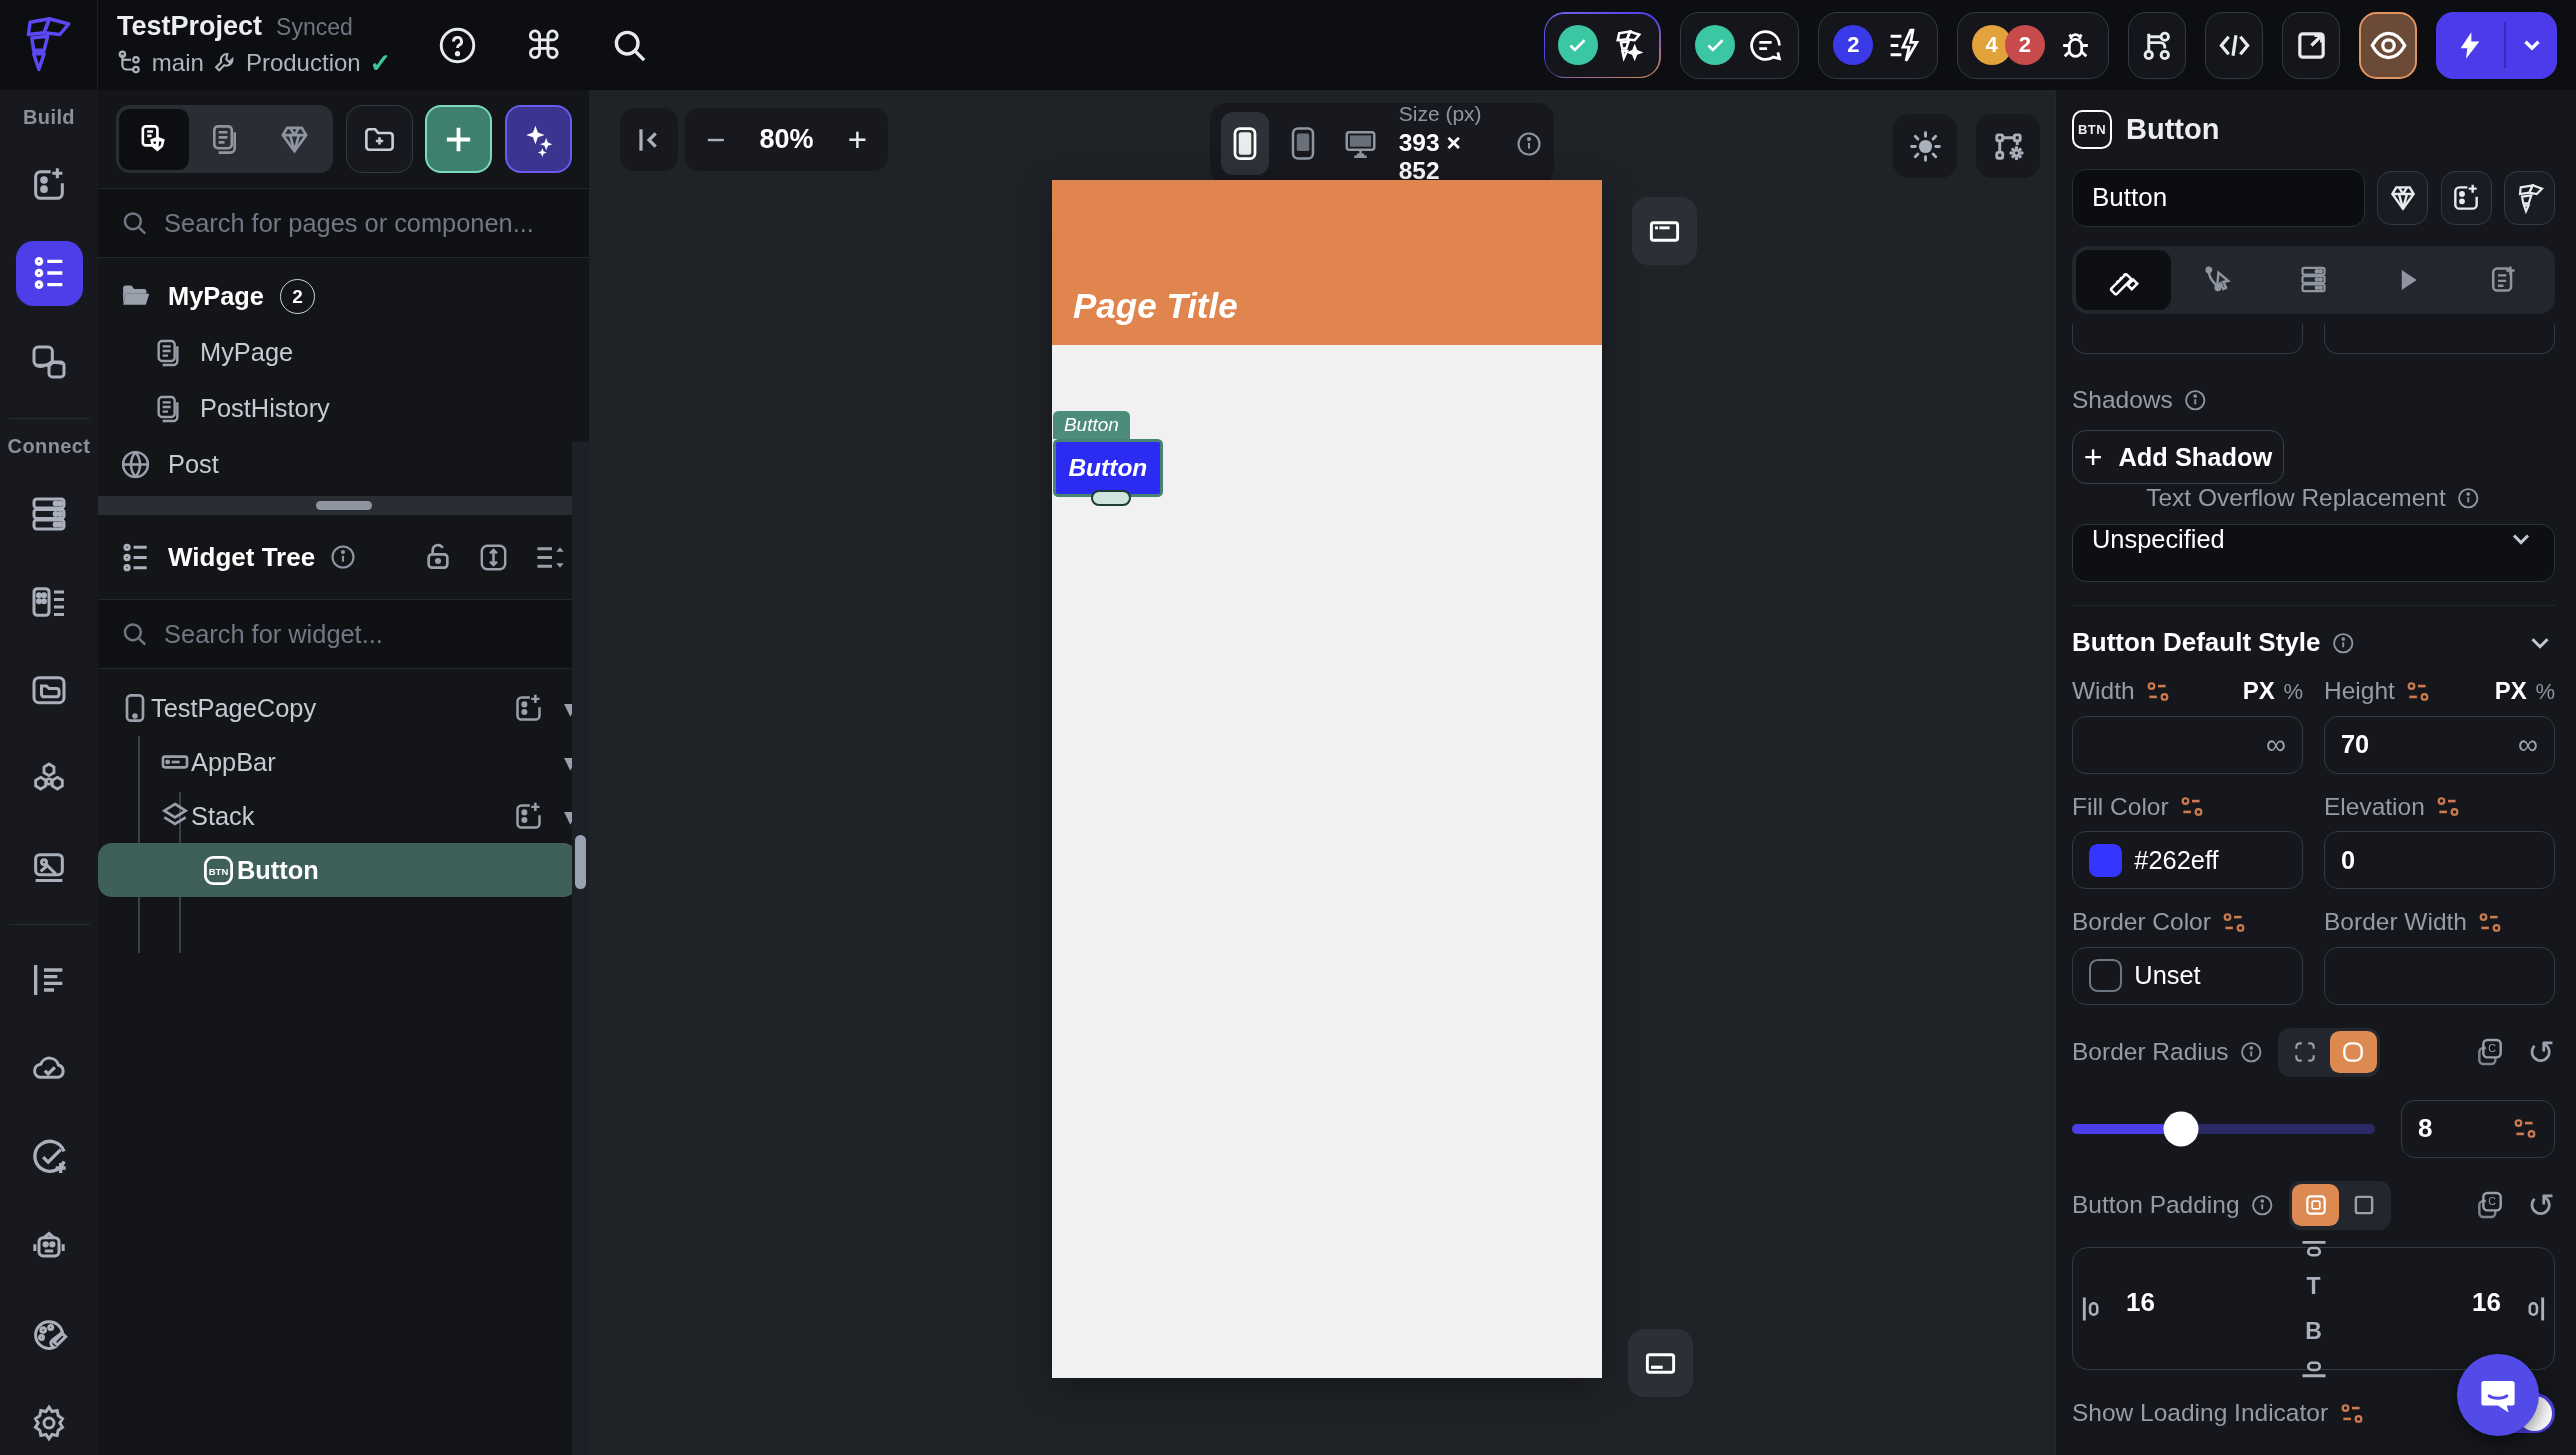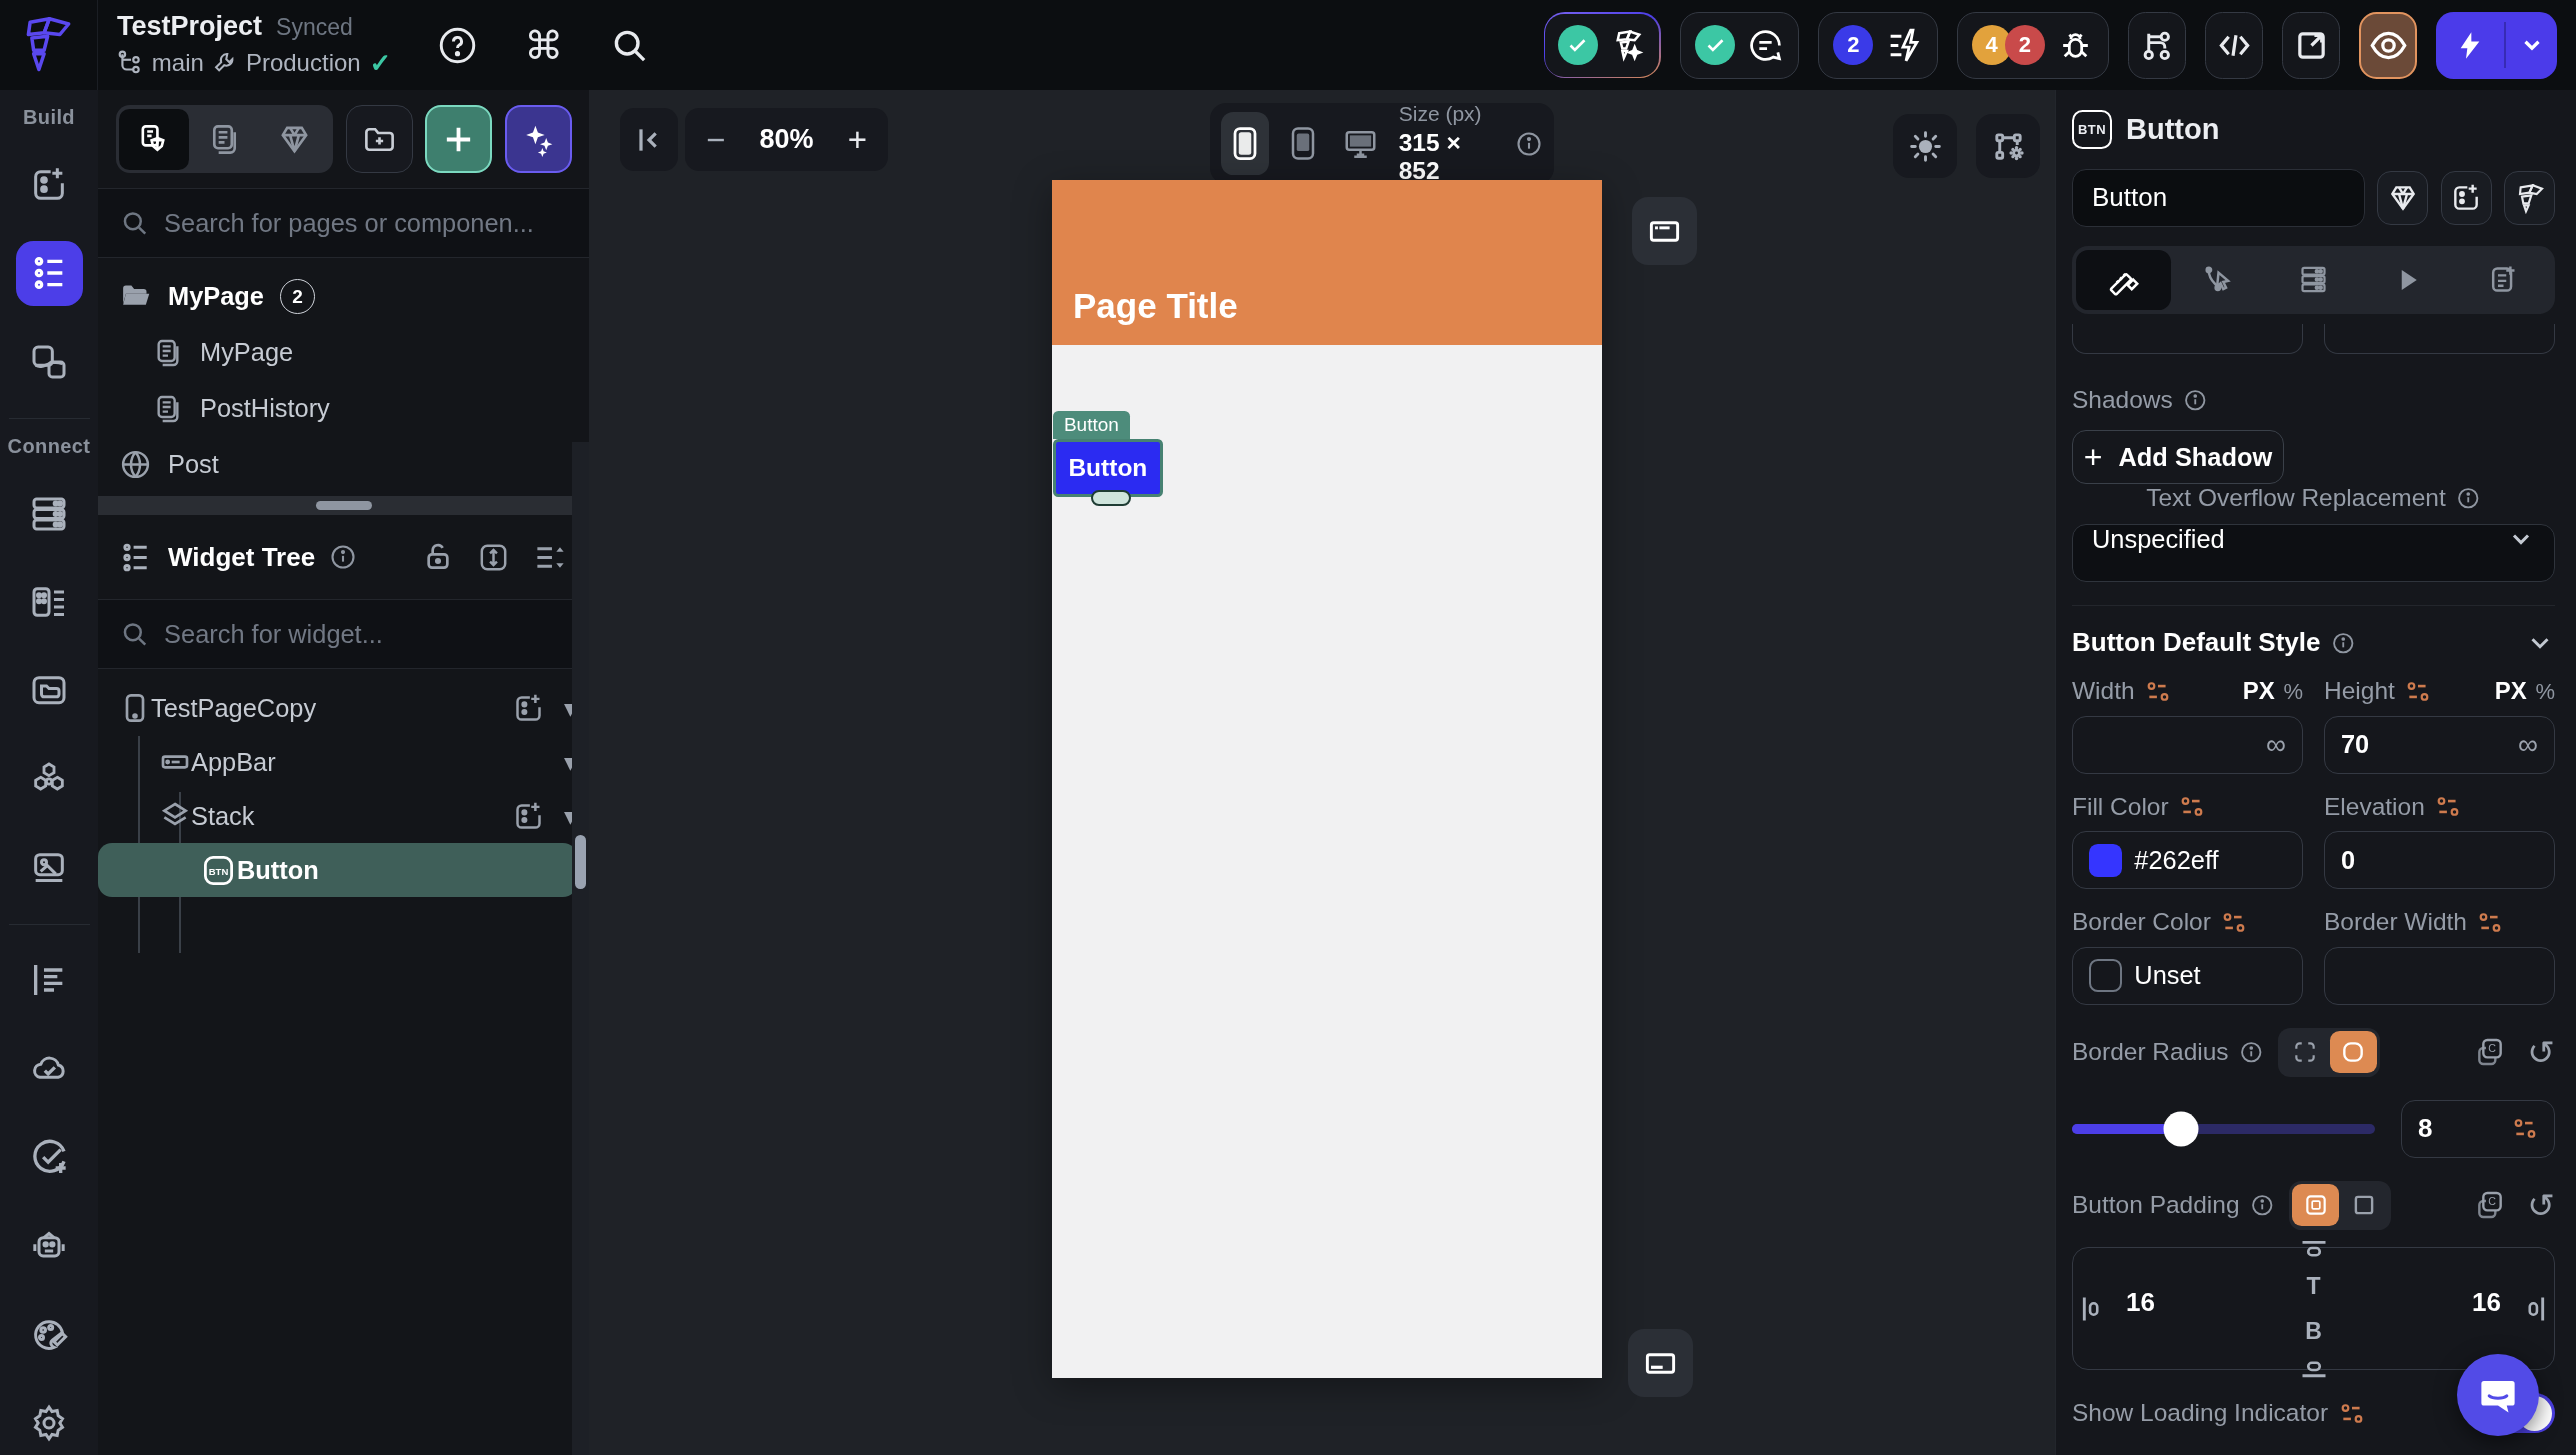--- a/index.html
+++ b/index.html
@@ -73,21 +73,21 @@
   .canvas{position:absolute;left:589px;top:90px;width:1466px;height:1366px;background:var(--bg2);}
   .cbtn{background:#17191f;border-radius:14px;display:flex;align-items:center;justify-content:center;color:#aab1bc;}
   .zoomctl{position:absolute;left:96px;top:18.4px;width:203px;height:63px;background:#17191f;border-radius:14px;display:flex;align-items:center;justify-content:space-between;padding:0 21px;}
   .zoomval{font-size:27px;font-weight:bold;color:#fff;}
   .devsel{position:absolute;left:621px;top:13px;width:344px;height:81px;background:#17191f;border-radius:16px;display:flex;align-items:center;padding:0 10.5px;gap:8.8px;}
   .dev{width:56px;height:63px;border-radius:12.3px;display:flex;align-items:center;justify-content:center;color:#8f96a1;}
   .dev.on{background:#2e3238;color:#fff;}
   .sizelbl{display:flex;flex-direction:column;gap:3.5px;margin-left:5.3px;}
   .sizelbl .l1{font-size:21px;color:#8f96a1;}
   .sizelbl .l2{font-size:24.5px;font-weight:bold;color:#fff;}
-  .phone{position:absolute;left:463px;top:90px;width:550px;height:1198px;background:#f1f1f2;box-shadow:0 8.8px 35px rgba(0,0,0,.35);}
+  .phone{position:absolute;left:463px;top:90px;width:550px;height:1198px;background:#f1f1f2;box-shadow:0 8.8px 35px rgba(0,0,0,.35);font-style:italic;}
   .appbar{height:165px;background:#e0854d;position:relative;}
   .pagetitle{position:absolute;left:21px;bottom:19px;font-size:35px;font-weight:bold;color:#fff;}
   .selbtn{position:absolute;left:0.9px;top:259px;width:110px;height:58px;background:#2b2bf2;border:3.5px solid #478272;border-radius:5.3px;display:flex;align-items:center;justify-content:center;color:#fff;font-size:24.5px;font-weight:bold;}
   .seltag{position:absolute;left:0.9px;top:231px;width:77px;height:28px;background:#4d8c7b;border-radius:5.3px 5.3px 0 0;color:#fff;font-size:19px;display:flex;align-items:center;justify-content:center;}
   .selhandle{position:absolute;left:39px;top:310px;width:40px;height:16px;background:#cfe4dc;border:2.6px solid #1f3c34;border-radius:8.8px;}
   .floatbtn{position:absolute;width:65px;height:68px;background:#2b2f36;border-radius:16px;display:flex;align-items:center;justify-content:center;color:#fff;}
   
   .rpanel{position:absolute;left:2055px;top:90px;width:521px;height:1366px;background:var(--bg1);border-left:1.8px solid #23262c;padding:0 21px 0 16px;overflow:hidden;z-index:10;}
   .rp-head{height:54px;display:flex;align-items:center;gap:14px;margin-top:12.3px;}
   .btnbadge{width:40px;height:39px;border:2.6px solid #fff;border-radius:10.5px;display:flex;align-items:center;justify-content:center;font-size:13px;font-weight:bold;letter-spacing:0.4px;}
@@ -642,21 +642,21 @@
       </div>
     <div class="dev">
         <svg width="35" height="35" viewBox="0 0 28 28" fill="none" stroke="currentColor" stroke-width="2">
           <rect x="3" y="5" width="22" height="14" rx="2"></rect>
           <rect x="5.5" y="7.5" width="17" height="9" fill="currentColor" stroke="none" opacity=".7"></rect>
           <path d="M14 19 v4 M9 24.5 h10 M11 23 h6"></path>
         </svg>
       </div>
     <div class="sizelbl">
       <span class="l1">Size (px)</span>
-      <span class="l2">315 × 852</span>
+      <span class="l2">393 × 852</span>
     </div>
     <span style="margin-left:12.3px;color:#8f96a1;">
         <svg width="28" height="28" viewBox="0 0 24 24" fill="none" stroke="currentColor" stroke-width="1.8">
           <circle cx="12" cy="12" r="9"></circle>
           <path d="M12 11 v5"></path>
           <circle cx="12" cy="7.8" r="0.9" fill="currentColor"></circle>
         </svg>
       </span>
   </div>
   <div class="cbtn abs" style="left:1304px;top:24px;width:64px;height:64px;border-radius:16px;">

